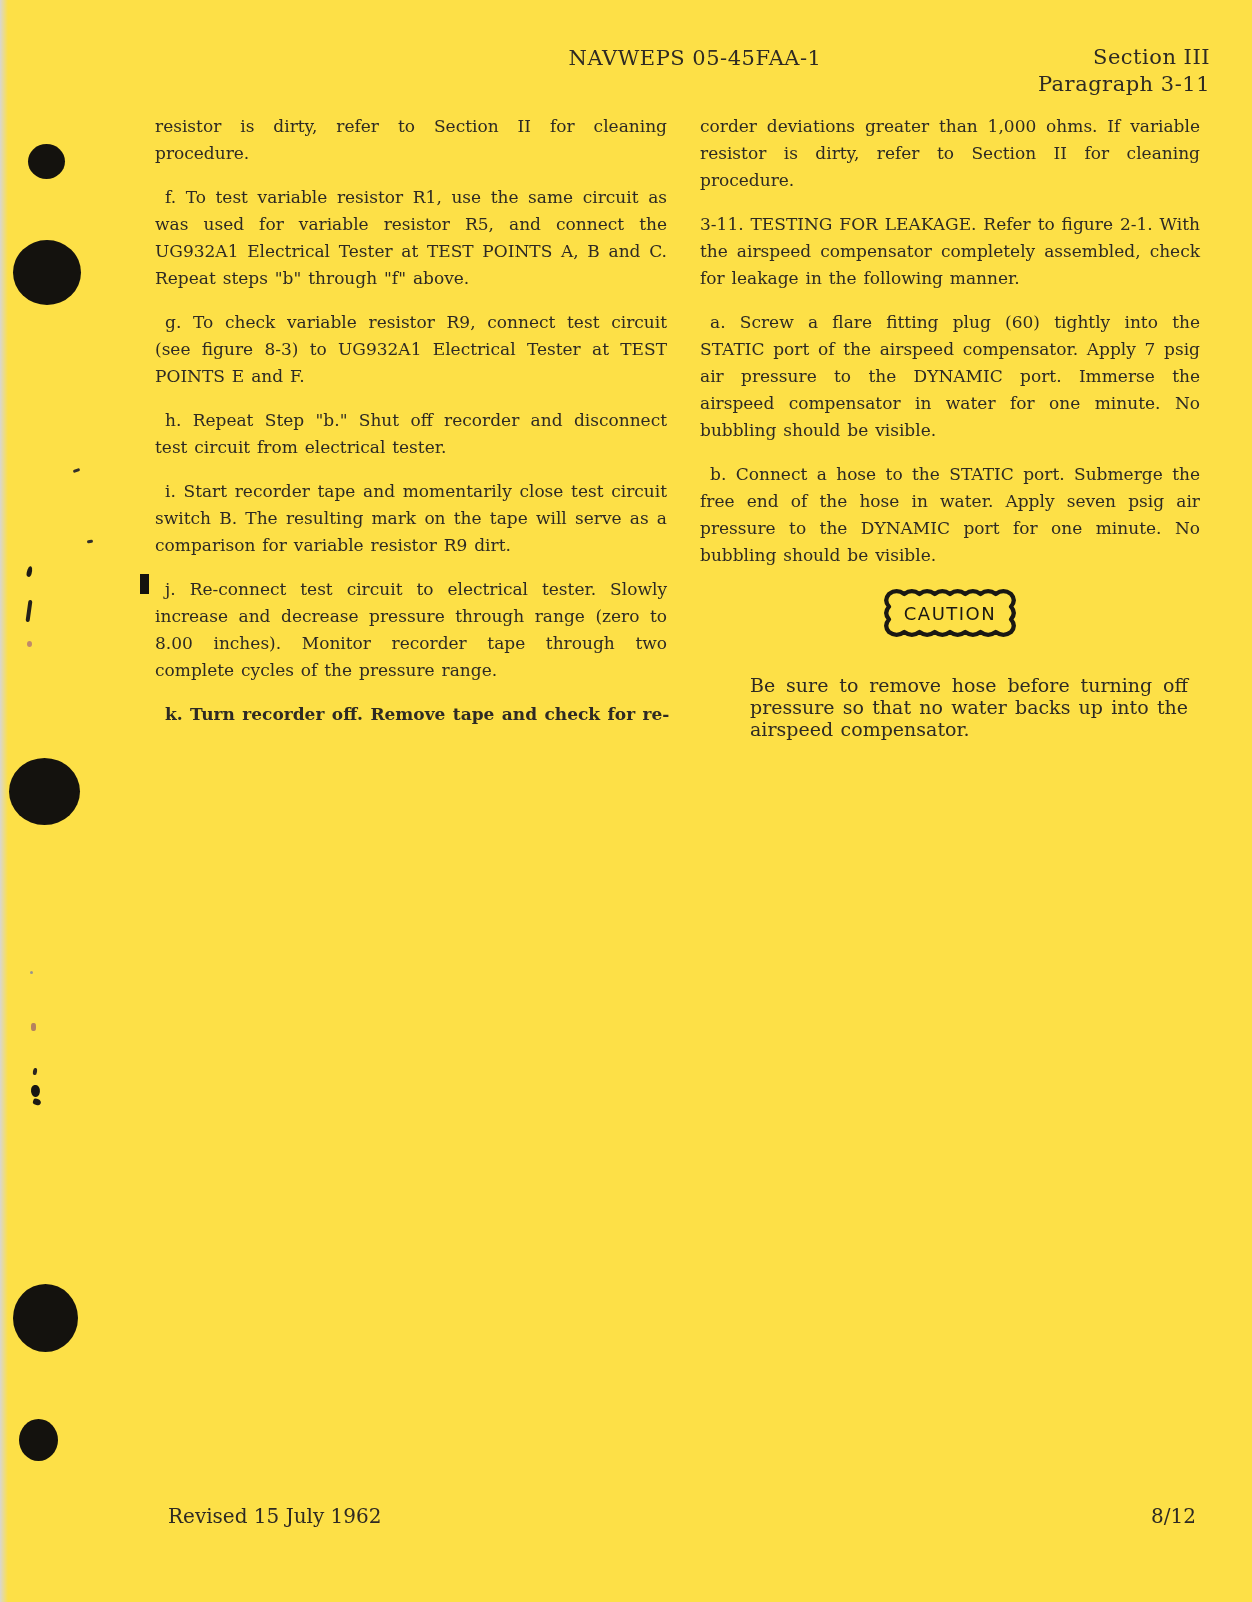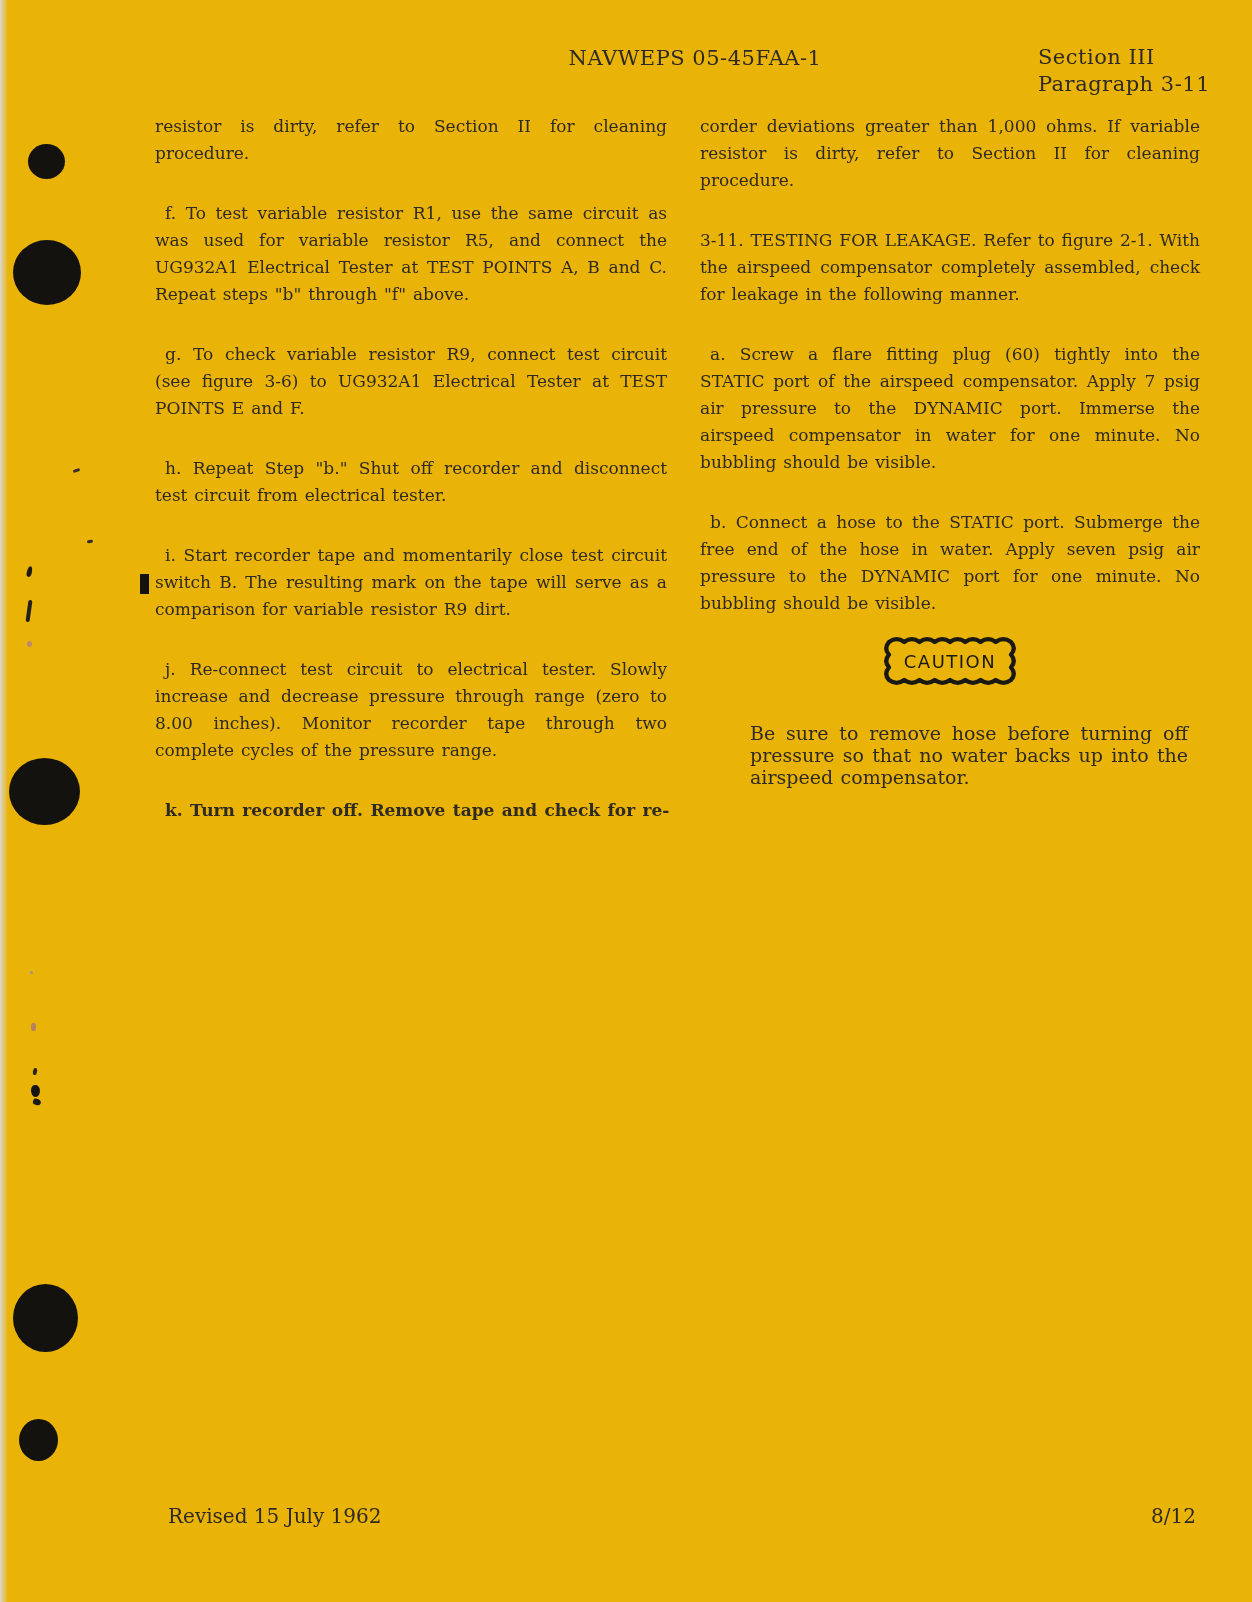--- a/index.html
+++ b/index.html
@@ -1,45 +1,45 @@
 <!DOCTYPE html>
 <html><head>
 <meta charset="utf-8">
 <style>
   html,body { margin:0; padding:0; background:#e9e7e1; }
   .page {
     position:relative;
     width:1252px; height:1602px;
-    background:#eab308;
+    background:#fde047;
     font-family:"DejaVu Serif", serif;
     color:#2e2a23;
     overflow:hidden;
   }
   .edge-shadow {
     position:absolute; left:0; top:0; bottom:0; width:8px;
     background:linear-gradient(to right, #d9d7d0, rgba(217,215,208,0));
   }
   
   .header-center {
     position:absolute; top:46px; left:495px; width:400px;
     text-align:center; font-size:21px; letter-spacing:0.5px;
   }
   .header-right {
     position:absolute; top:44px; right:42px;
-    font-size:21px; line-height:27px; letter-spacing:0.5px;
+    text-align:right; font-size:21px; line-height:27px; letter-spacing:0.5px;
   }
   
   .col { position:absolute; top:113px; }
   .col-left  { left:155px; width:512px; }
   .col-right { left:700px; width:500px; }
   p.body {
     margin:0; font-size:17px; line-height:27px;
     text-align:justify; word-spacing:1.5px;
   }
-  p.body.gap { margin-top:33px; }
+  p.body.gap { margin-top:17px; }
   p.body.indent { text-indent:10px; }
   p.body.oneline { white-space:nowrap; text-align:center;font-weight:bold; }
   
   .caution-wrap { margin-top:16px; display:flex; justify-content:center; }
   .caution-box { position:relative; width:142px; height:56px; }
   .caution-box svg { position:absolute; left:0; top:0; }
   .caution-label {
     position:absolute; left:0; top:0; right:0; bottom:0;
     display:flex; align-items:center; justify-content:center;
     font-family:"DejaVu Sans", sans-serif; font-weight:normal;
@@ -81,21 +81,21 @@
 
   <div class="header-center">NAVWEPS 05-45FAA-1</div>
   <div class="header-right">
     <div>Section III</div>
     <div>Paragraph 3-11</div>
   </div>
 
   <div class="col col-left">
     <p class="body">resistor is dirty, refer to Section II for cleaning procedure.</p>
     <p class="body gap indent">f.  To test variable resistor R1, use the same circuit as was used for variable resistor R5, and connect the UG932A1 Electrical Tester at TEST POINTS A, B and C. Repeat steps "b" through "f" above.</p>
-    <p class="body gap indent">g.  To check variable resistor R9, connect test circuit (see figure 3-6) to UG932A1 Electrical Tester at TEST POINTS E and F.</p>
+    <p class="body gap indent">g.  To check variable resistor R9, connect test circuit (see figure 8-3) to UG932A1 Electrical Tester at TEST POINTS E and F.</p>
     <p class="body gap indent">h.  Repeat Step "b." Shut off recorder and disconnect test circuit from electrical tester.</p>
     <p class="body gap indent">i.  Start recorder tape and momentarily close test circuit switch B. The resulting mark on the tape will serve as a comparison for variable resistor R9 dirt.</p>
     <p class="body gap indent">j.  Re-connect test circuit to electrical tester. Slowly increase and decrease pressure through range (zero to 8.00 inches). Monitor recorder tape through two complete cycles of the pressure range.</p>
     <p class="body gap indent oneline">k.  Turn recorder off. Remove tape and check for re-</p>
   </div>
 
   <div class="col col-right">
     <p class="body">corder deviations greater than 1,000 ohms. If variable resistor is dirty, refer to Section II for cleaning procedure.</p>
     <p class="body gap">3-11. TESTING FOR LEAKAGE.  Refer to figure 2-1. With the airspeed compensator completely assembled, check for leakage in the following manner.</p>
     <p class="body gap indent">a.  Screw a flare fitting plug (60) tightly into the STATIC port of the airspeed compensator. Apply 7 psig air pressure to the DYNAMIC port. Immerse the airspeed compensator in water for one minute. No bubbling should be visible.</p>

